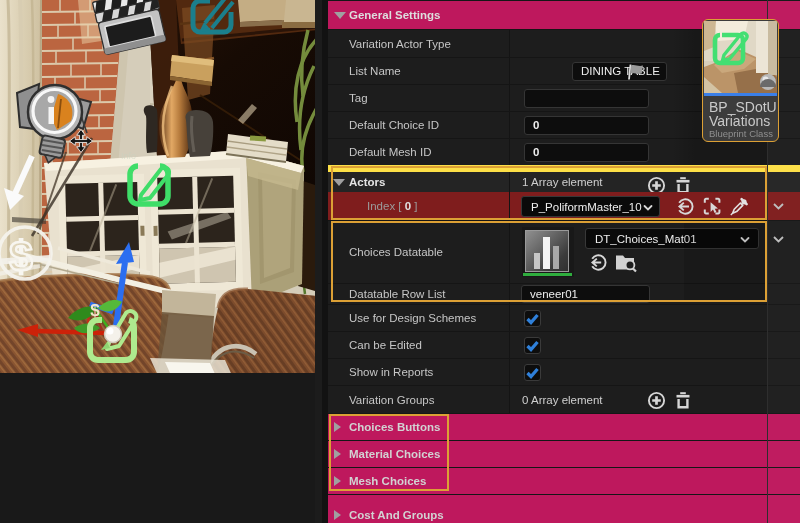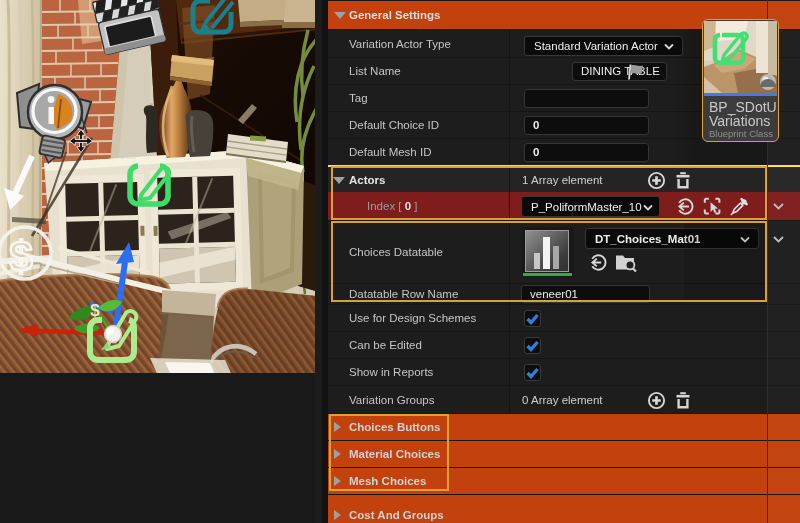--- a/index.html
+++ b/index.html
@@ -3,21 +3,21 @@
 <meta charset="utf-8">
 <style>
   html,body{margin:0;padding:0;width:800px;height:523px;overflow:hidden;background:#191919;
     font-family:"Liberation Sans",sans-serif;-webkit-font-smoothing:antialiased;}
   *{box-sizing:border-box;}
   #stage{position:absolute;left:0;top:0;width:800px;height:523px;}
   #scene{position:absolute;left:0;top:0;width:315px;height:373px;overflow:hidden;}
   #gutter{position:absolute;left:315px;top:0;width:13px;height:523px;background:linear-gradient(90deg,#1c1c1c 0,#1c1c1c 7px,#121212 7px);}
   #panel{position:absolute;left:328px;top:0;width:472px;height:523px;background:#1d1d1d;}
   .row{position:absolute;left:0;width:472px;}
-  .cat{background:#c2410c;border-top:1px solid #161616;}
+  .cat{background:#be185d;border-top:1px solid #161616;}
   .prop{background:#1d1d1d;border-top:1px solid #151515;}
   .lbl{position:absolute;left:21px;top:50%;transform:translateY(-50%);font-size:11.5px;color:#c6c6c6;white-space:nowrap;}
   .cattext{position:absolute;left:21px;top:50%;transform:translateY(-50%);font-size:11.5px;font-weight:bold;color:#dedede;white-space:nowrap;}
   .tri-d{position:absolute;left:4px;top:50%;margin-top:-3px;width:0;height:0;border-left:6px solid transparent;border-right:6px solid transparent;border-top:7px solid #a0a0a0;}
   .tri-r{position:absolute;left:6px;top:50%;margin-top:-5.5px;width:0;height:0;border-top:5.5px solid transparent;border-bottom:5.5px solid transparent;border-left:7px solid #a0a0a0;}
   .field{position:absolute;background:#0d0d0d;border:1px solid #353535;border-radius:3px;color:#ededed;font-size:11.5px;line-height:17px;padding-left:8px;white-space:nowrap;overflow:hidden;}
   .drop{position:absolute;background:#0a0a0a;border:1px solid #383838;border-radius:3px;color:#ededed;font-size:11.5px;white-space:nowrap;}
   .drop .dtext{position:absolute;left:9px;top:50%;transform:translateY(-50%);}
   .chev{position:absolute;width:10px;height:10px;}
   .vdiv{position:absolute;left:181px;top:0;width:1px;background:#141414;}
@@ -395,26 +395,20 @@
     <div style="position:absolute;left:439px;top:0;width:33px;height:523px;background:rgba(255,255,255,0.018);border-left:1px solid #2e2e2e;z-index:20;"></div>
 
     <div class="row cat" style="top:0;height:29px;">
       <span class="tri-d" style="left:6px;"></span>
       <span class="cattext">General Settings</span>
     </div>
 
     <div class="row prop" style="top:29px;height:28px;">
       <span class="lbl">Variation Actor Type</span>
       <span class="vdiv" style="height:28px;"></span>
-      <div class="drop" style="left:196px;top:6px;width:159px;height:20px;">
-        <span class="dtext">Standard Variation Actor</span>
-        <svg class="chev" style="right:8px;top:5px;" viewBox="0 0 10 10">
-            <path d="M1.5 3 L5 6.5 L8.5 3" stroke="#d8d8d8" stroke-width="1.8" fill="none" stroke-linecap="round"></path>
-          </svg>
-      </div>
     </div>
 
     <div class="row prop" style="top:57px;height:27px;">
       <span class="lbl">List Name</span>
       <span class="vdiv" style="height:27px;"></span>
       <div class="field" style="left:196px;top:4px;width:95px;height:19px;margin-left:48px;">DINING TABLE</div>
       <svg class="icon" style="left:299px;top:5px;" width="20" height="18" viewBox="0 0 20 18">
           <path d="M3.5 1.5 L2 16.5" stroke="#dedede" stroke-width="1.8"></path>
           <path d="M4 2.5 C8 1 11 4 16 2.5 L14.8 10.5 C10 12 7.5 9 3.2 10.5 Z" fill="#9a9a9a"></path>
         </svg>
@@ -431,21 +425,21 @@
       <span class="vdiv" style="height:27px;"></span>
       <div class="field" style="left:196px;top:4px;width:125px;height:19px;font-weight:bold;">0</div>
     </div>
 
     <div class="row prop" style="top:138px;height:27px;">
       <span class="lbl">Default Mesh ID</span>
       <span class="vdiv" style="height:27px;"></span>
       <div class="field" style="left:196px;top:4px;width:125px;height:19px;font-weight:bold;">0</div>
     </div>
 
-    <div class="row" style="top:165px;height:27px;background:#242424;border-top:2px solid #fde047;">
+    <div class="row" style="top:165px;height:27px;background:#242424;border-top:7px solid #fde047;">
       <span class="tri-d" style="left:5px;"></span>
       <span class="cattext" style="font-size:11.5px;font-weight:600;color:#e4e4e4;">Actors</span>
       <span class="vdiv" style="height:27px;"></span>
       <span class="valtext">1 Array element</span>
       <svg class="icon" style="left:319px;top:4px;" width="19" height="19" viewBox="0 0 19 19">
           <circle cx="9.5" cy="9.5" r="7.6" stroke="#d6d6d6" stroke-width="1.9" fill="none"></circle>
           <path d="M9.5 5.2 V13.8 M5.2 9.5 H13.8" stroke="#d6d6d6" stroke-width="2.7"></path>
         </svg>
       <svg class="icon" style="left:346px;top:4px;" width="18" height="19" viewBox="0 0 18 19">
           <path d="M6.2 2.2 H11.8" stroke="#d6d6d6" stroke-width="2"></path>
@@ -490,42 +484,42 @@
       <span class="lbl">Choices Datatable</span>
       <span class="vdiv" style="height:63px;"></span>
 
       <div style="position:absolute;left:194px;top:6px;width:52px;height:50px;background:#181818;">
         <div style="position:absolute;left:3px;top:3px;width:44px;height:42px;background:linear-gradient(135deg,#909090 0%,#6a6a6a 35%,#3c3c3c 75%,#303030 100%);border:1px solid #9a9a9a;"></div>
         <div style="position:absolute;left:12px;top:26px;width:6px;height:16px;background:#c6c6c6;"></div>
         <div style="position:absolute;left:21px;top:10px;width:7px;height:32px;background:#f4f4f4;"></div>
         <div style="position:absolute;left:31px;top:19px;width:6px;height:23px;background:#a8a8a8;"></div>
         <div style="position:absolute;left:1px;top:46px;width:49px;height:3px;background:#2fae3e;"></div>
       </div>
-      <div class="drop" style="left:257px;top:7px;width:174px;height:21px;font-weight:bold;">
+      <div class="drop" style="left:257px;top:7px;width:174px;height:21px;">
         <span class="dtext">DT_Choices_Mat01</span>
         <svg class="chev" style="right:8px;top:6px;" viewBox="0 0 10 10">
             <path d="M1.5 3 L5 6.5 L8.5 3" stroke="#d8d8d8" stroke-width="1.8" fill="none" stroke-linecap="round"></path>
           </svg>
       </div>
       <svg class="icon" style="left:260px;top:31px;" width="21" height="21" viewBox="0 0 21 21">
           <path d="M4.2 6.8 A7.2 7.2 0 1 1 4.2 14.2" stroke="#d8d8d8" stroke-width="1.9" fill="none"></path>
           <path d="M13.2 10.5 L4.8 10.5 M8.8 6.6 L4.4 10.5 L8.8 14.4" stroke="#d8d8d8" stroke-width="1.9" fill="none"></path>
         </svg>
       <svg class="icon" style="left:286px;top:31px;" width="24" height="21" viewBox="0 0 24 21">
           <path d="M2 3.5 H9 L11 6 H20 V17.5 H2 Z" fill="#d2d2d2"></path>
           <circle cx="16" cy="13" r="4.4" fill="#1d1d1d" stroke="#d2d2d2" stroke-width="1.8"></circle>
           <path d="M19 16.5 L22 19.5" stroke="#d2d2d2" stroke-width="2.2"></path>
         </svg>
       <svg class="icon" style="left:444px;top:13px;" width="13" height="11" viewBox="0 0 13 11">
           <path d="M2 3 L6.5 7.5 L11 3" stroke="#bdbdbd" stroke-width="1.8" fill="none"></path>
         </svg>
     </div>
 
     <div class="row prop" style="top:283px;height:21px;">
-      <span class="lbl">Datatable Row Name</span>
+      <span class="lbl">Datatable Row List</span>
       <span class="vdiv" style="height:21px;"></span>
       <div class="field" style="left:193px;top:1px;width:129px;height:18px;line-height:16px;">veneer01</div>
     </div>
 
     <div class="row prop" style="top:304px;height:27px;">
       <span class="lbl">Use for Design Schemes</span>
       <span class="vdiv" style="height:27px;"></span>
       <div style="position:absolute;left:196px;top:5px;width:17px;height:17px;background:#0d0d0d;border:1px solid #3a3a3a;border-radius:3px;">
         <svg width="15" height="15" viewBox="0 0 15 15" style="position:absolute;left:0;top:0;">
             <path d="M2.5 8 L6 11.5 L12.5 4" stroke="#2f80da" stroke-width="3.3" fill="none"></path>

